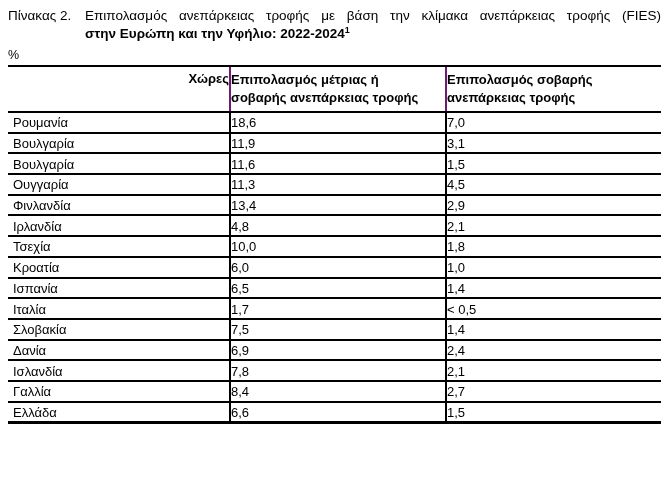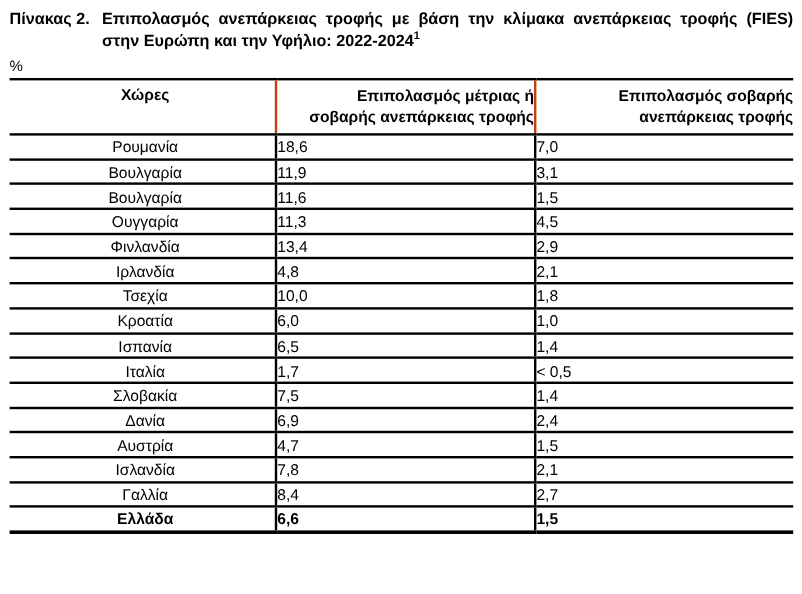--- a/index.html
+++ b/index.html
@@ -11,21 +11,21 @@
     color: #000000;
     overflow: hidden;
   }
   .doc {
     padding: 7px 7px 0 8px;
     width: 668px;
   }
   
   .title-row {
     display: flex;
-    font-weight: bold;
+    font-weight: normal;
     font-size: 13.5px;
     line-height: 18px;
   }
   .title-label {
     width: 77px;
     flex-shrink: 0;
   }
   .title-line1 {
     flex: 1;
     text-align: justify;
@@ -60,50 +60,50 @@
     border-top: 2px solid #000;
     border-bottom: 2px solid #000;
     font-size: 13px;
     font-weight: bold;
     vertical-align: top;
     padding-top: 4px;
     padding-bottom: 4px;
     height: 44px;
   }
   th.col-country {
-    text-align: center;
+    text-align: right;
     padding-left: 5px;
   }
   th.col-moderate, th.col-severe {
-    border-left: 2px solid #c2410c;
-    text-align: right;
+    border-left: 2px solid #701a75;
+    text-align: left;
     line-height: 18px;
     margin-top: 12px;
   }
   tbody td {
     border-bottom: 2px solid #000;
     font-size: 13px;
     height: 20.7px;
     padding-top: 1px;
     white-space: nowrap;
   }
   td.cell-country {
-    text-align: center;
+    text-align: left;
     padding-left: 5px;
   }
   td.cell-moderate, td.cell-severe {
     border-left: 2px solid #000;
     text-align: left;
     padding-right: 7px;
   }
   tbody tr:last-child td {
     border-bottom: 3px solid #000;
   }
   tr.bold-row td {
-    font-weight: bold;
+    font-weight: normal;
   }
 </style>
 </head>
 <body>
 
 <div class="doc">
 
   <div class="title-row">
     <span class="title-label">Πίνακας 2.</span>
     <span class="title-line1">Επιπολασμός ανεπάρκειας τροφής με βάση την κλίμακα ανεπάρκειας τροφής (FIES)</span>
@@ -193,25 +193,20 @@
     <td class="cell-moderate">7,5</td>
     <td class="cell-severe">1,4</td>
   </tr>
 
   <tr>
     <td class="cell-country">Δανία</td>
     <td class="cell-moderate">6,9</td>
     <td class="cell-severe">2,4</td>
   </tr>
 
-  <tr>
-    <td class="cell-country">Αυστρία</td>
-    <td class="cell-moderate">4,7</td>
-    <td class="cell-severe">1,5</td>
-  </tr>
 
   <tr>
     <td class="cell-country">Ισλανδία</td>
     <td class="cell-moderate">7,8</td>
     <td class="cell-severe">2,1</td>
   </tr>
 
   <tr>
     <td class="cell-country">Γαλλία</td>
     <td class="cell-moderate">8,4</td>

